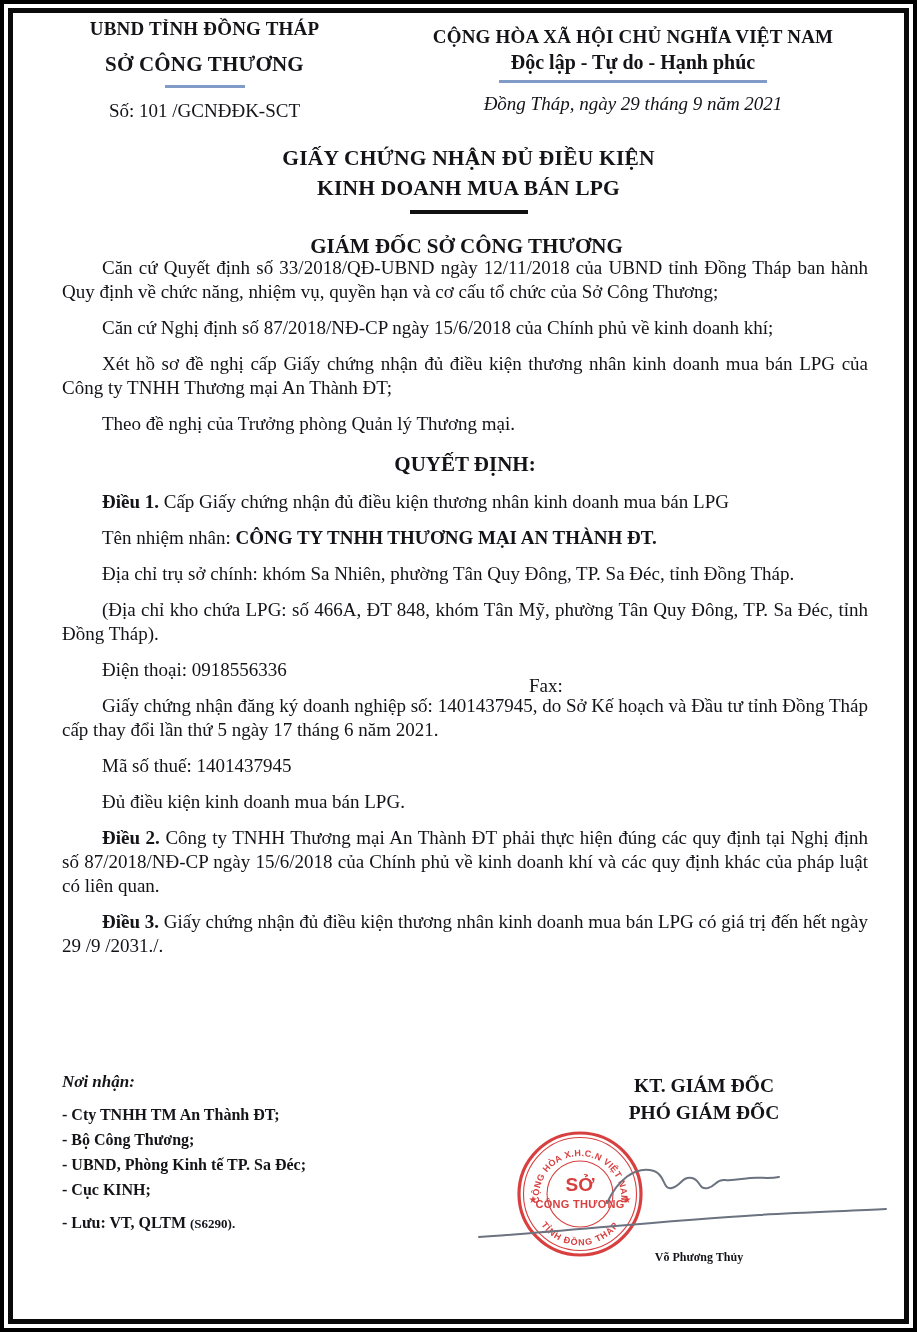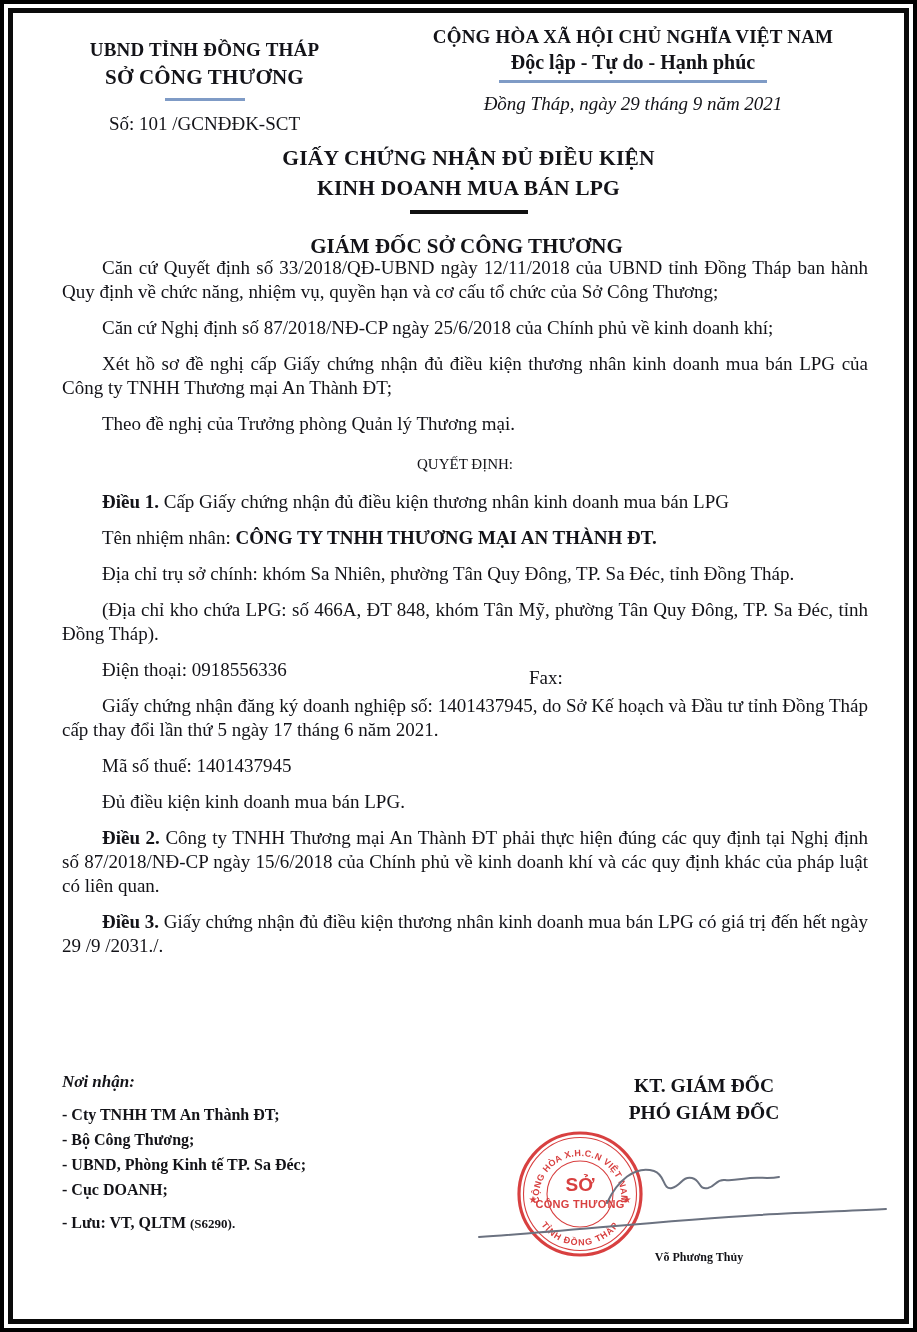--- a/index.html
+++ b/index.html
@@ -14,43 +14,43 @@
     overflow:hidden;
   }
   .inner-frame{
     position:absolute;top:4px;left:4px;right:4px;bottom:4px;
     border:5px solid #0a0a0a;
     pointer-events:none;
   }
   .abs{position:absolute;}
   .center{text-align:center;}
   
-  .hdr-left{left:58px;top:35px;width:285px;}
+  .hdr-left{left:58px;top:14px;width:285px;}
   .hdr-right{left:388px;top:22px;width:482px;}
   .hdr-l1{font-size:19px;font-weight:bold;letter-spacing:.2px;}
-  .hdr-l2{font-size:21px;font-weight:bold;margin-top:4px;letter-spacing:.2px;}
+  .hdr-l2{font-size:21px;font-weight:bold;margin-top:12px;letter-spacing:.2px;}
   .hdr-r1{font-size:19px;font-weight:bold;letter-spacing:.2px;}
   .hdr-r2{font-size:20px;font-weight:bold;margin-top:3px;}
   .rule{height:2.5px;margin:8px auto 0;}
   .rule-left{width:80px;}
   .rule-right{width:268px;margin-top:6px;}
   .doc-number{font-size:19px;margin-top:12px;}
   .dateline{font-size:19px;font-style:italic;margin-top:10px;}
   
   .title-block{left:0;right:0;top:142px;margin-left:20px;}
   .title-line{font-size:21.5px;font-weight:bold;letter-spacing:.2px;}
   .title-line2{margin-top:5px;}
   .title-sep{width:118px;height:3.5px;background:#111;margin:9px auto 0;}
   .issuer{left:16px;right:0;top:230px;font-size:21px;font-weight:bold;}
   
   .body{left:58px;top:252px;width:806px;font-size:19px;line-height:24px;}
   .para{margin:0 0 12px;text-indent:40px;text-align:justify;}
-  .qd-heading{font-size:15px;font-weight:normal;text-align:center;text-indent:0;margin:16px 0 14px;}
+  .qd-heading{font-size:21px;font-weight:bold;text-align:center;text-indent:0;margin:16px 0 14px;}
   .fax-line{position:relative;}
-  .fax-label{position:absolute;left:427px;top:8px;}
+  .fax-label{position:absolute;left:427px;top:16px;}
   
   .ft-left{left:58px;top:1068px;width:340px;}
   .recipients-label{font-size:17px;font-weight:bold;font-style:italic;margin:0 0 10px;}
   .recipients{list-style:none;margin:0;padding:0;font-size:16px;font-weight:bold;line-height:25px;}
   .recipients li{margin:0;}
   .luu-item{margin-top:8px !important;}
   .luu-small{font-size:13px;font-weight:bold;}
   .ft-right{left:540px;top:1068px;width:320px;}
   .signer-title{font-size:19.5px;font-weight:bold;line-height:27px;}
   .signer-name{left:565px;top:1246px;width:260px;font-size:12px;font-weight:bold;}
@@ -79,21 +79,21 @@
 
   <div class="abs title-block center">
     <div class="title-line">GIẤY CHỨNG NHẬN ĐỦ ĐIỀU KIỆN</div>
     <div class="title-line title-line2">KINH DOANH MUA BÁN LPG</div>
     <div class="title-sep"></div>
   </div>
   <div class="abs issuer center">GIÁM ĐỐC SỞ CÔNG THƯƠNG</div>
 
   <div class="abs body">
     <p class="para">Căn cứ Quyết định số 33/2018/QĐ-UBND ngày 12/11/2018 của UBND tỉnh Đồng Tháp ban hành Quy định về chức năng, nhiệm vụ, quyền hạn và cơ cấu tổ chức của Sở Công Thương;</p>
-    <p class="para">Căn cứ Nghị định số 87/2018/NĐ-CP ngày 25/6/2018 của Chính phủ về kinh doanh khí;</p>
+    <p class="para">Căn cứ Nghị định số 87/2018/NĐ-CP ngày 15/6/2018 của Chính phủ về kinh doanh khí;</p>
     <p class="para">Xét hồ sơ đề nghị cấp Giấy chứng nhận đủ điều kiện thương nhân kinh doanh mua bán LPG của Công ty TNHH Thương mại An Thành ĐT;</p>
     <p class="para">Theo đề nghị của Trưởng phòng Quản lý Thương mại.</p>
 
     <p class="para qd-heading">QUYẾT ĐỊNH:</p>
 
     <p class="para"><b>Điều 1.</b><span> Cấp Giấy chứng nhận đủ điều kiện thương nhân kinh doanh mua bán LPG</span></p>
     <p class="para"><span>Tên nhiệm nhân: </span><b>CÔNG TY TNHH THƯƠNG MẠI AN THÀNH ĐT.</b></p>
     <p class="para">Địa chỉ trụ sở chính: khóm Sa Nhiên, phường Tân Quy Đông, TP. Sa Đéc, tỉnh Đồng Tháp.</p>
     <p class="para">(Địa chỉ kho chứa LPG: số 466A, ĐT 848, khóm Tân Mỹ, phường Tân Quy Đông, TP. Sa Đéc, tỉnh Đồng Tháp).</p>
     <p class="para fax-line"><span>Điện thoại: 0918556336</span><span class="fax-label">Fax:</span></p>
@@ -103,21 +103,21 @@
     <p class="para"><b>Điều 2.</b><span> Công ty TNHH Thương mại An Thành ĐT phải thực hiện đúng các quy định tại Nghị định số 87/2018/NĐ-CP ngày 15/6/2018 của Chính phủ về kinh doanh khí và các quy định khác của pháp luật có liên quan.</span></p>
     <p class="para"><b>Điều 3.</b><span> Giấy chứng nhận đủ điều kiện thương nhân kinh doanh mua bán LPG có giá trị đến hết ngày 29 /9 /2031./.</span></p>
   </div>
 
   <div class="abs ft-left">
     <p class="recipients-label">Nơi nhận:</p>
     <ul class="recipients">
       <li>- Cty TNHH TM An Thành ĐT;</li>
       <li>- Bộ Công Thương;</li>
       <li>- UBND, Phòng Kinh tế TP. Sa Đéc;</li>
-      <li>- Cục DOANH;</li>
+      <li>- Cục KINH;</li>
       <li class="luu-item"><span>- Lưu: VT, QLTM </span><span class="luu-small">(S6290).</span></li>
     </ul>
   </div>
 
   <div class="abs ft-right center">
     <div class="signer-title">KT. GIÁM ĐỐC</div>
     <div class="signer-title">PHÓ GIÁM ĐỐC</div>
   </div>
 
   <div class="abs seal-wrap">

